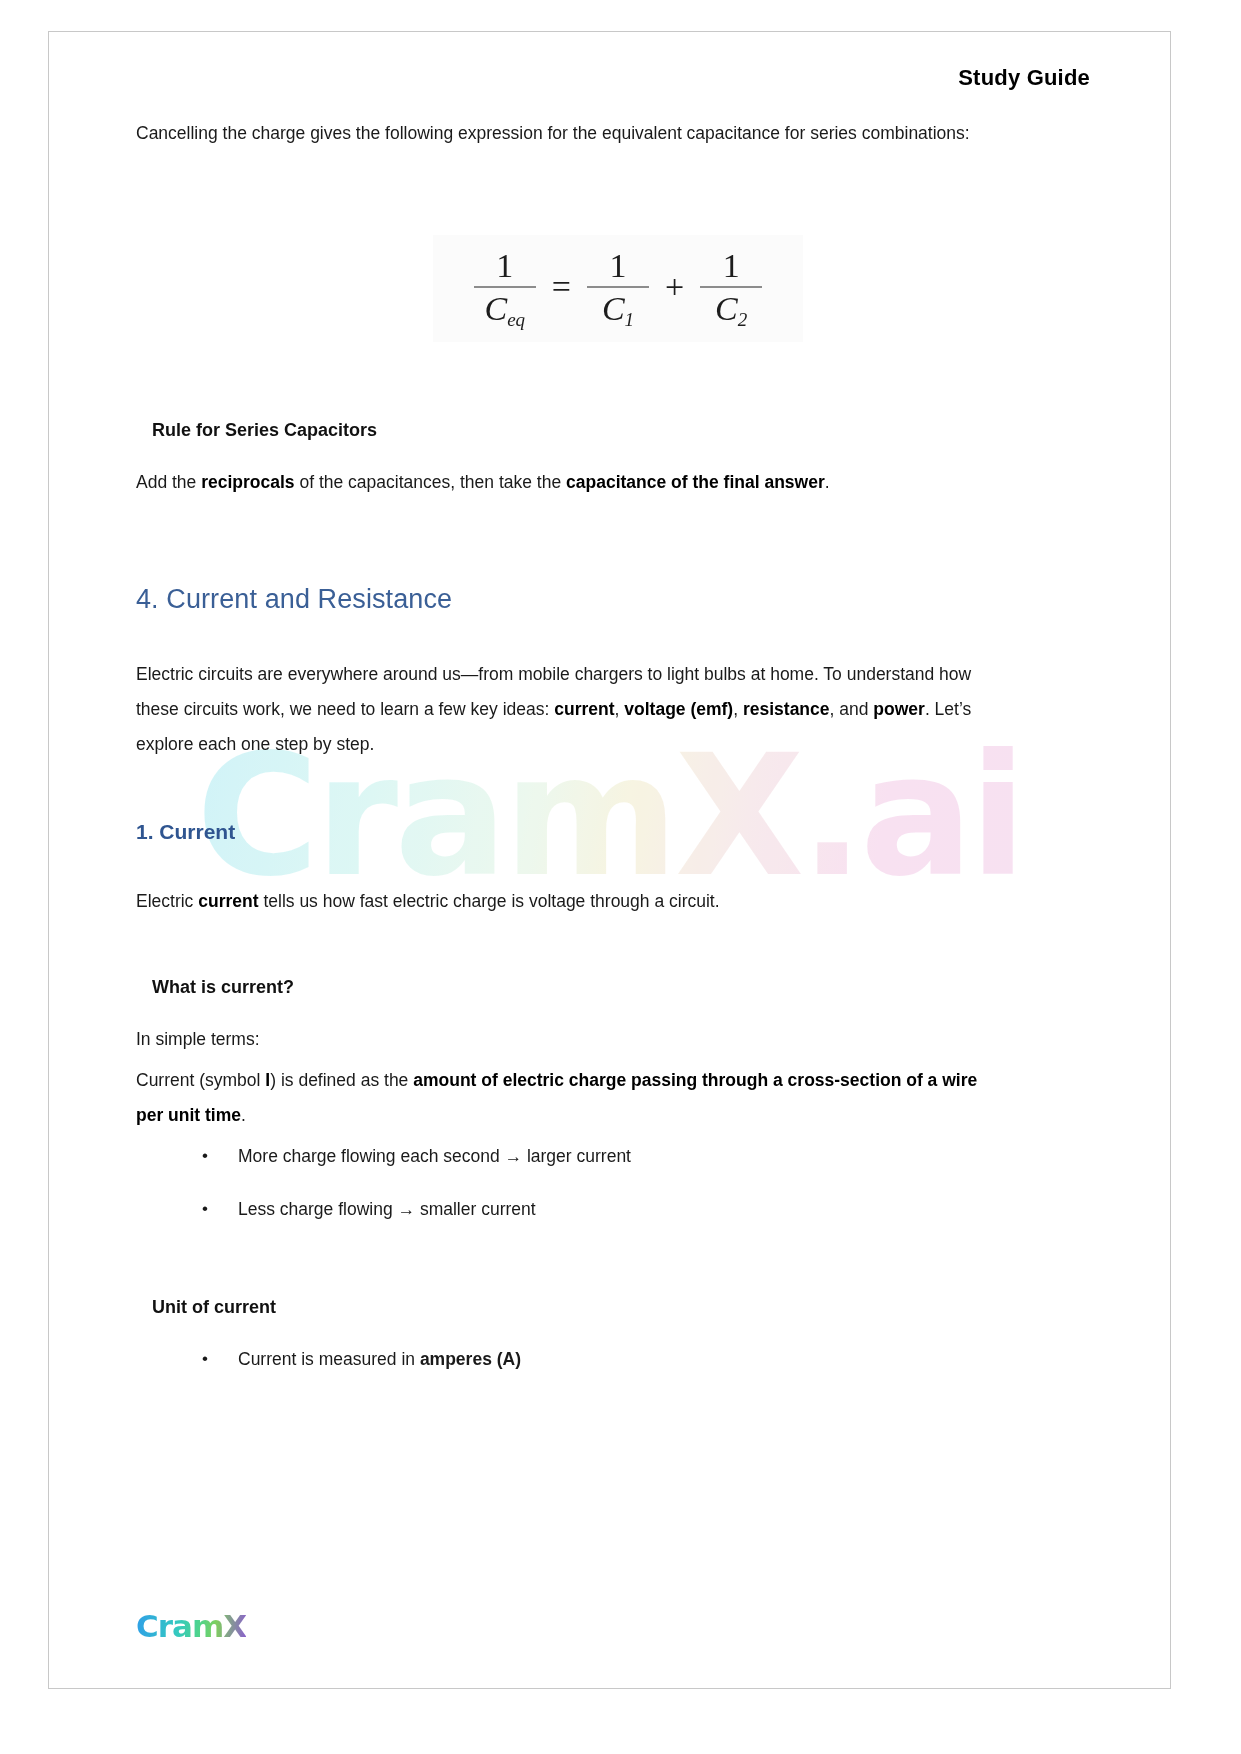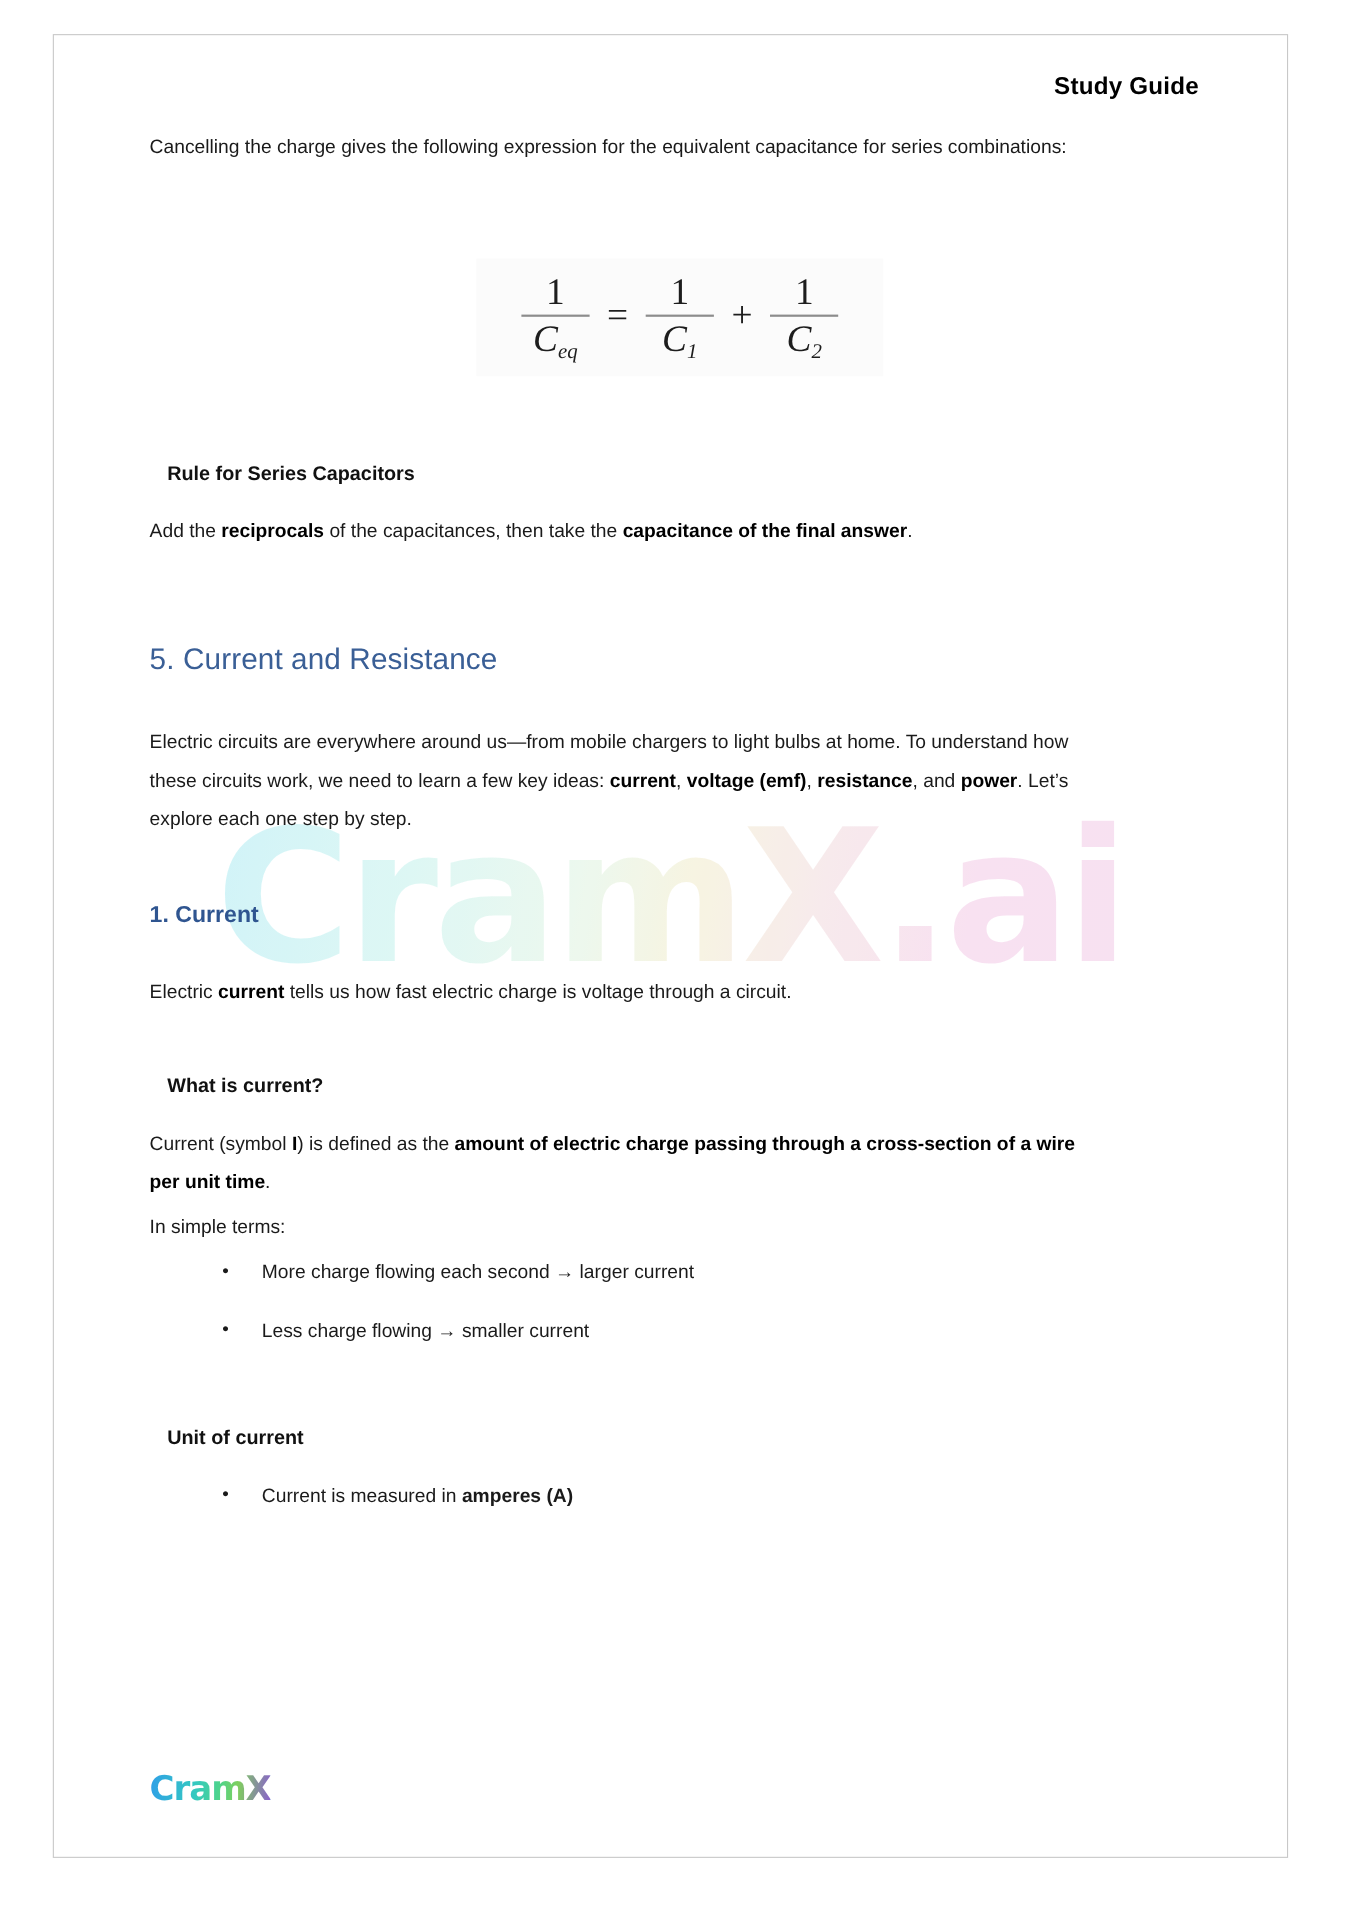--- a/index.html
+++ b/index.html
@@ -257,43 +257,43 @@
     <div class="spacer-xl"></div>
 
     <h4 class="bold-heading">Rule for Series Capacitors</h4>
 
     <div class="spacer-sm"></div>
 
     <p class="para"><span>Add the </span><b>reciprocals</b><span> of the capacitances, then take the </span><b>capacitance of the final answer</b><span>.</span></p>
 
     <div class="spacer-xl"></div>
 
-    <h2 class="sec-heading">5. Current and Resistance</h2>
+    <h2 class="sec-heading">4. Current and Resistance</h2>
 
     <div class="spacer-md"></div>
 
     <p class="para"><span>Electric circuits are everywhere around us—from mobile chargers to light bulbs at home. To understand how these circuits work, we need to learn a few key ideas: </span><b>current</b><span>, </span><b>voltage (emf)</b><span>, </span><b>resistance</b><span>, and </span><b>power</b><span>. Let’s explore each one step by step.</span></p>
 
     <div class="spacer-lg"></div>
 
     <h3 class="sub-heading-blue">1. Current</h3>
 
     <div class="spacer-md"></div>
 
     <p class="para"><span>Electric </span><b>current</b><span> tells us how fast electric charge is voltage through a circuit.</span></p>
 
     <div class="spacer-lg"></div>
 
     <h4 class="bold-heading">What is current?</h4>
 
     <div class="spacer-sm"></div>
 
+    <p class="para">In simple terms:</p>
+
     <p class="para"><span>Current (symbol </span><b>I</b><span>) is defined as the </span><b>amount of electric charge passing through a cross-section of a wire per unit time</b><span>.</span></p>
-
-    <p class="para">In simple terms:</p>
 
     <ul class="bullets">
       <li><span class="dot">•</span><span>More charge flowing each second → larger current</span></li>
       <li><span class="dot">•</span><span>Less charge flowing → smaller current</span></li>
     </ul>
 
     <div class="spacer-lg"></div>
 
     <h4 class="bold-heading">Unit of current</h4>
 

